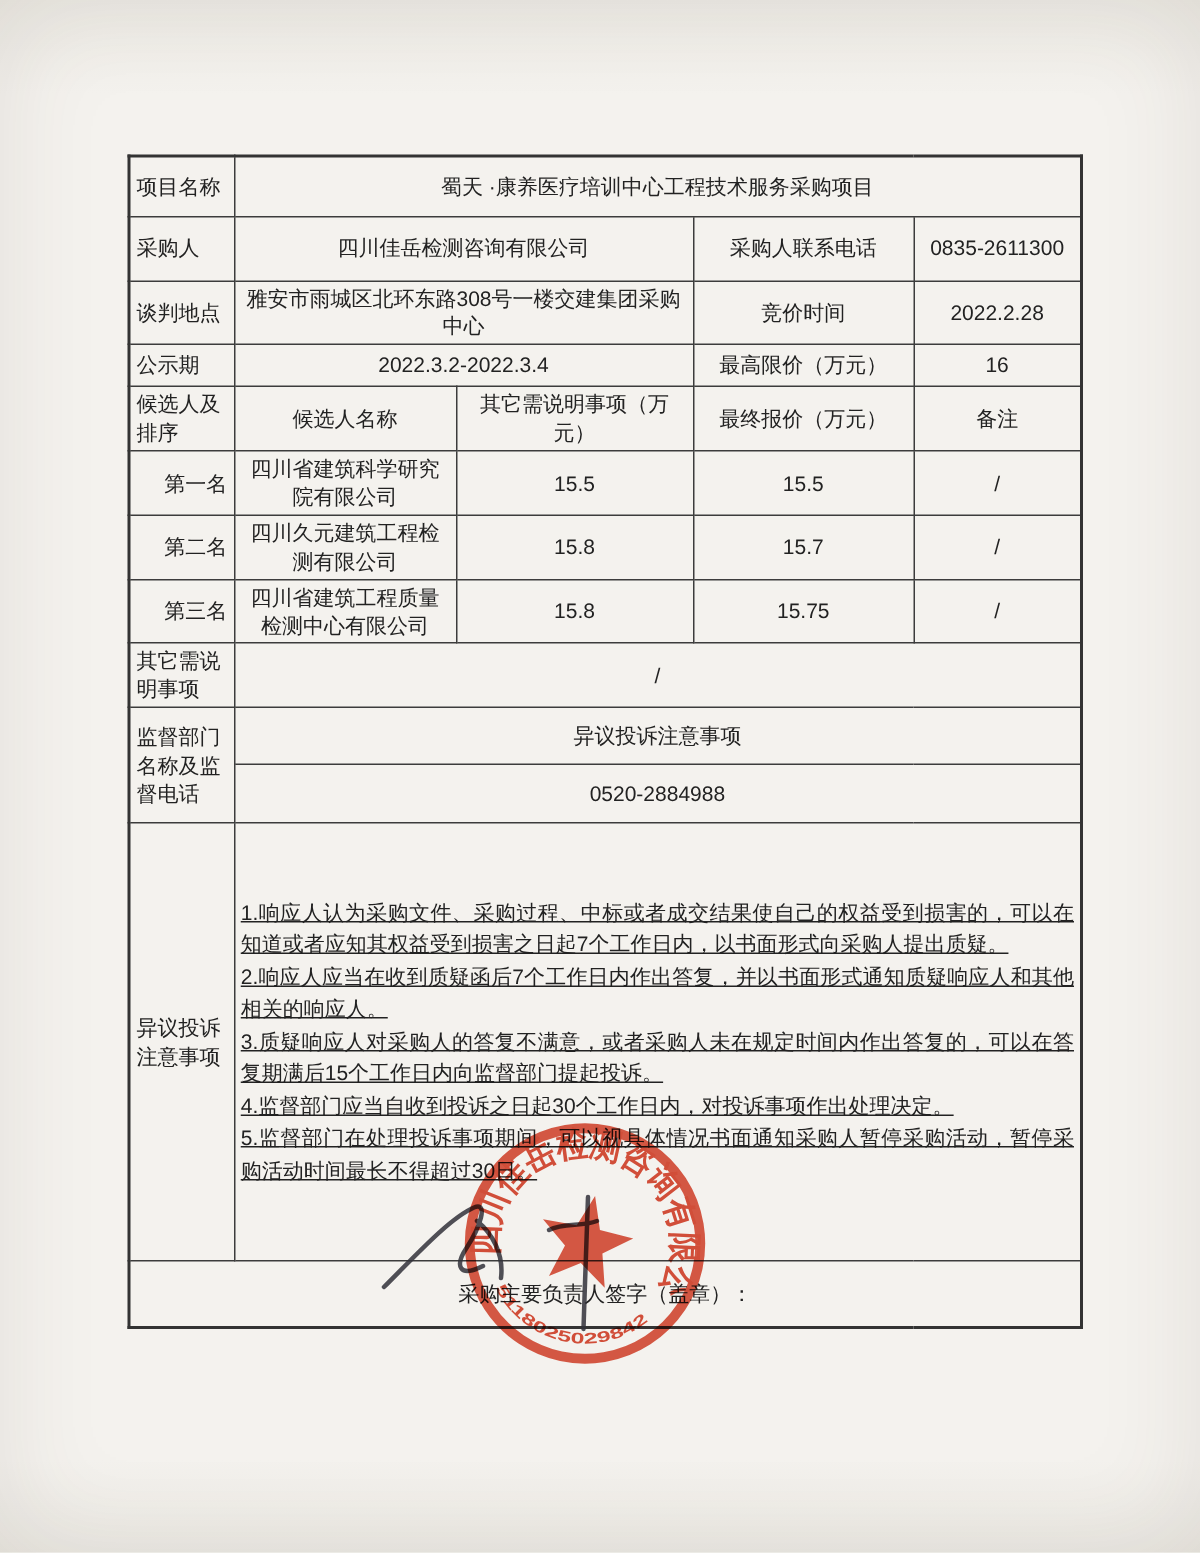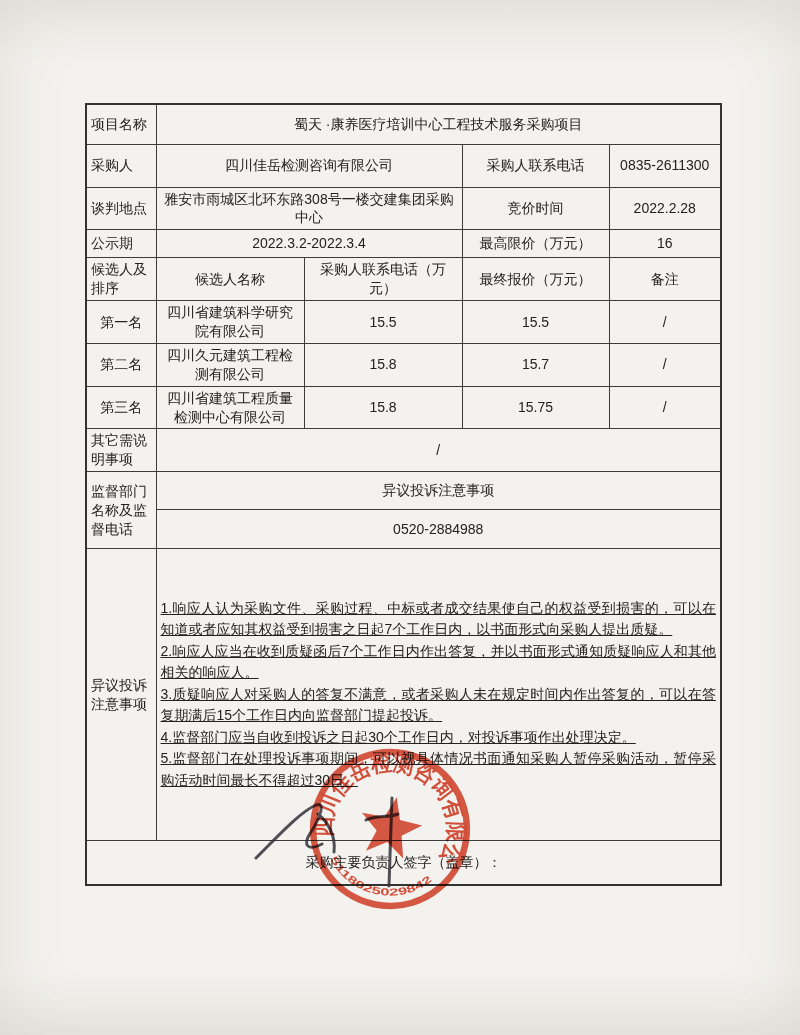--- a/index.html
+++ b/index.html
@@ -25,21 +25,21 @@
     font-size:14px;color:#222;
   }
   table.bid td{
     border:1.6px solid #3c3c3c;
     padding:2px 4px;vertical-align:middle;line-height:1.35;
     overflow:hidden;
   }
   table.bid{border:2px solid #333;}
   td.lbl{text-align:left;padding-left:4px;}
   td.ctr{text-align:center;}
-  td.rank{text-align:center;}
+  td.rank{text-align:right;}
   td.obj-text{padding:10px 10px 10px 10px;text-decoration:underline;}
   .obj-text p{margin:0;line-height:21.5px;text-align:justify;}
   td.sign-cell{position:relative;text-align:center;padding-left:5px;}
   .stamp{
     position:absolute;left:299px;top:738px;width:182px;height:182px;
     mix-blend-mode:multiply;opacity:.92;z-index:5;
     transform:rotate(12deg);
     pointer-events:none;
   }
   .signature-svg{
@@ -80,21 +80,21 @@
       </tr>
       <tr style="height:28px">
         <td class="lbl">公示期</td>
         <td class="ctr" colspan="2">2022.3.2-2022.3.4</td>
         <td class="ctr">最高限价（万元）</td>
         <td class="ctr">16</td>
       </tr>
       <tr style="height:36px">
         <td class="lbl">候选人及排序</td>
         <td class="ctr">候选人名称</td>
-        <td class="ctr">采购人联系电话（万元）</td>
+        <td class="ctr">其它需说明事项（万元）</td>
         <td class="ctr">最终报价（万元）</td>
         <td class="ctr">备注</td>
       </tr>
       <tr style="height:38px">
         <td class="rank">第一名</td>
         <td class="ctr">四川省建筑科学研究院有限公司</td>
         <td class="ctr">15.5</td>
         <td class="ctr">15.5</td>
         <td class="ctr">/</td>
       </tr>

